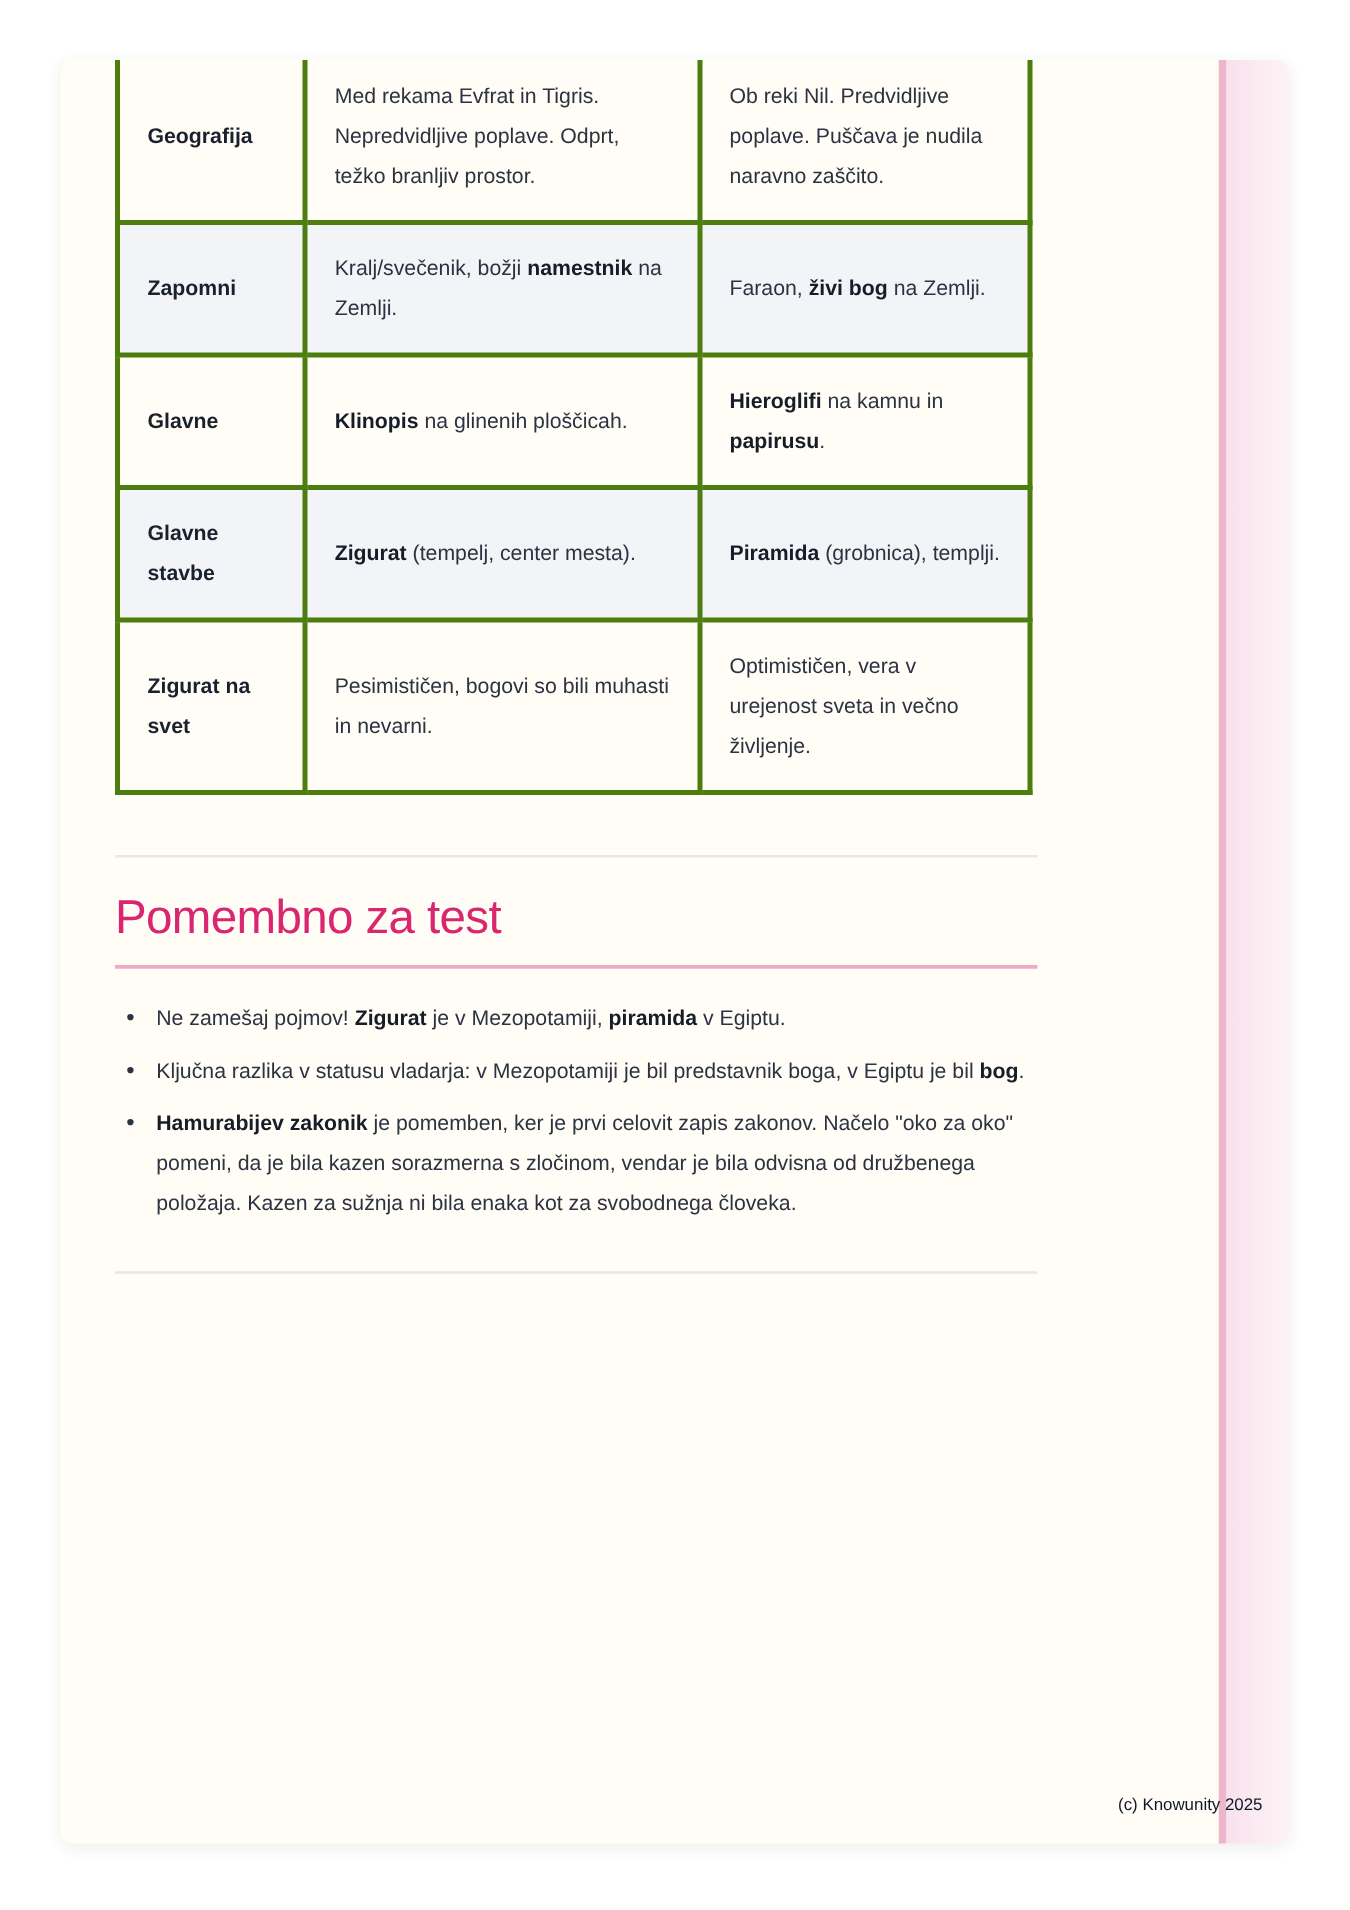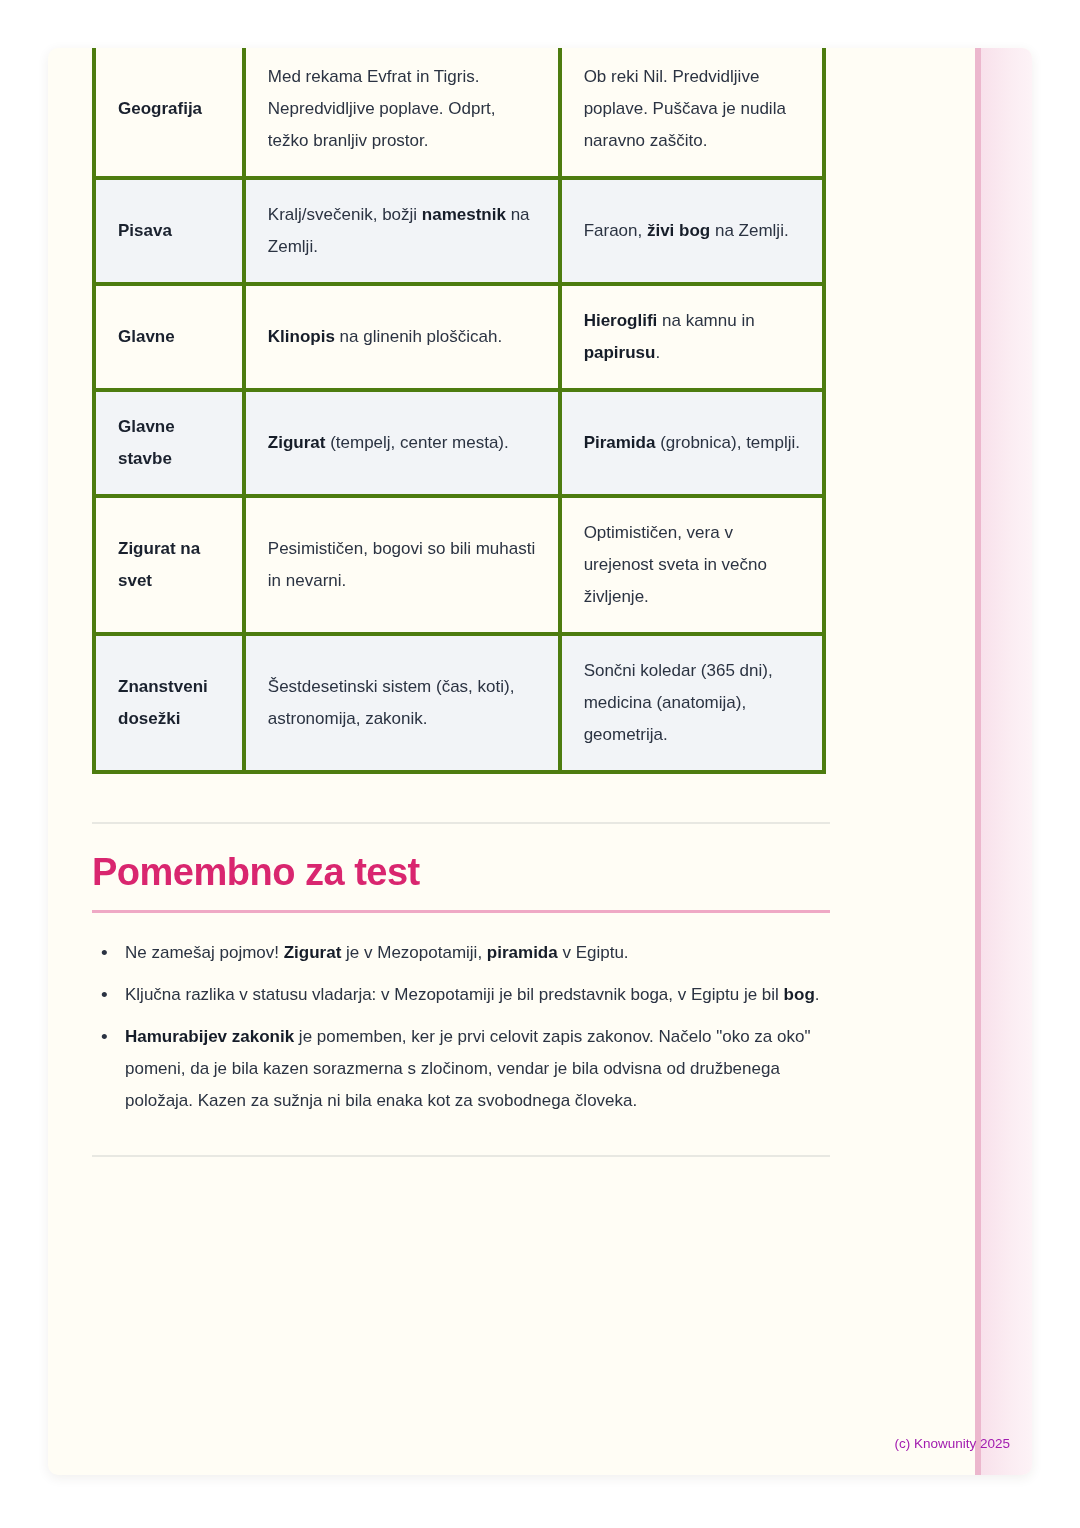--- a/index.html
+++ b/index.html
@@ -57,21 +57,21 @@
   table.cmp strong, .bullet-list strong { color:#161d29; }
   
   .divider { height:2px; background:#e8e8e2; border:none; }
   .divider.top { margin-top:48px; }
   .divider.bottom { margin-top:38px; }
   
   .section-title {
     margin-top:26px;
     font-size:38px;
     line-height:44px;
-    font-weight:bold;
+    font-weight:normal;
     color:#d9266f;
     letter-spacing:-0.5px;
   }
   .title-rule {
     margin-top:16px;
     height:3px;
     background:#efa9c5;
     border:none;
   }
   
@@ -93,21 +93,21 @@
     left:9px; top:0;
     font-size:19px;
     color:#2b3342;
   }
   
   .footer-credit {
     position:absolute;
     right:22px;
     bottom:24px;
     font-size:13.5px;
-    color:#a21caf;
+    color:#0f172a;
     z-index:3;
     text-align:center;
   }
 </style>
 </head>
 <body>
 
 <div class="page-card">
 
   <div class="pink-band"></div>
@@ -115,43 +115,38 @@
   <div class="content">
 
     <table class="cmp">
       <tbody>
         <tr>
           <th class="c-label">Geografija</th>
           <td class="c-meso">Med rekama Evfrat in Tigris. Nepredvidljive poplave. Odprt, težko branljiv prostor.</td>
           <td class="c-egypt">Ob reki Nil. Predvidljive poplave. Puščava je nudila naravno zaščito.</td>
         </tr>
         <tr>
-          <th class="c-label">Pisava</th>
+          <th class="c-label">Zapomni</th>
           <td class="c-meso">Kralj/svečenik, božji <strong>namestnik</strong> na Zemlji.</td>
           <td class="c-egypt">Faraon, <strong>živi bog</strong> na Zemlji.</td>
         </tr>
         <tr>
           <th class="c-label">Glavne</th>
           <td class="c-meso"><strong>Klinopis</strong> na glinenih ploščicah.</td>
           <td class="c-egypt"><strong>Hieroglifi</strong> na kamnu in <strong>papirusu</strong>.</td>
         </tr>
         <tr>
           <th class="c-label">Glavne stavbe</th>
           <td class="c-meso"><strong>Zigurat</strong> (tempelj, center mesta).</td>
           <td class="c-egypt"><strong>Piramida</strong> (grobnica), templji.</td>
         </tr>
         <tr>
           <th class="c-label">Zigurat na svet</th>
           <td class="c-meso">Pesimističen, bogovi so bili muhasti in nevarni.</td>
           <td class="c-egypt">Optimističen, vera v urejenost sveta in večno življenje.</td>
-        </tr>
-        <tr>
-          <th class="c-label">Znanstveni dosežki</th>
-          <td class="c-meso">Šestdesetinski sistem (čas, koti), astronomija, zakonik.</td>
-          <td class="c-egypt">Sončni koledar (365 dni), medicina (anatomija), geometrija.</td>
         </tr>
       </tbody>
     </table>
 
     <hr class="divider top">
 
     <h1 class="section-title">Pomembno za test</h1>
     <hr class="title-rule">
 
     <ul class="bullet-list">

